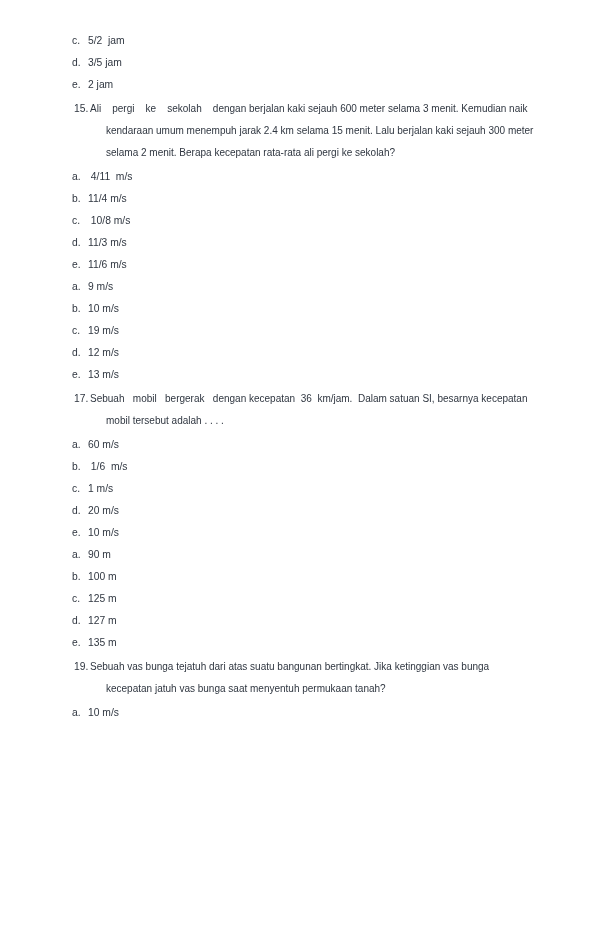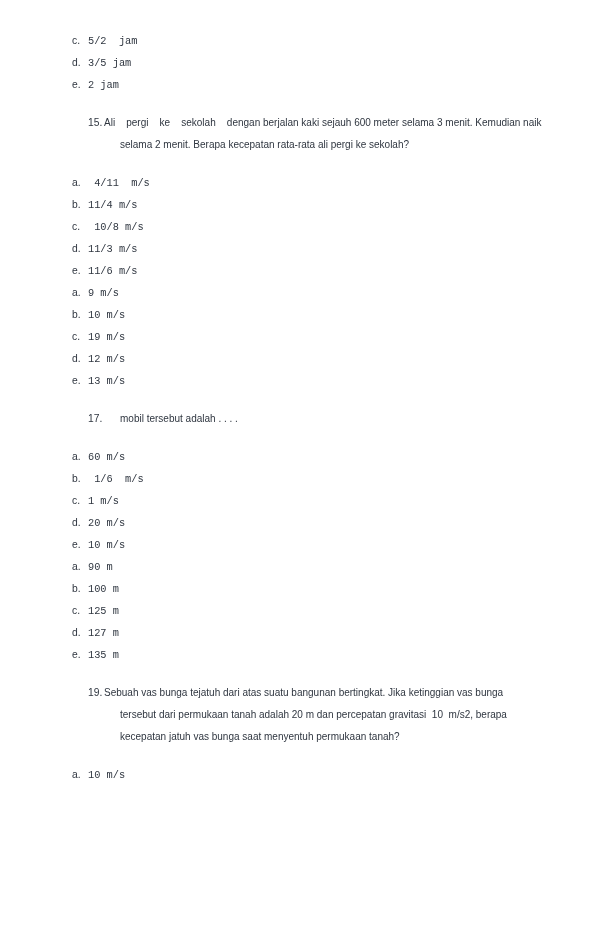--- a/index.html
+++ b/index.html
@@ -31,27 +31,26 @@
     line-height: 22px;
     height: 22px;
   }
   .option .opt-letter {
     width: 16px;
     flex: 0 0 16px;
     text-align: left;
   }
   .option .opt-text {
     white-space: pre;
-    font-family: Liberation Mono, monospace;
   }
 
   
   .question {
     position: relative;
-    margin: 16px;
+    margin: 2px;
     padding-left: 16px;
   }
   .question .q-number {
     position: absolute;
     left: 0;
     top: 0;
     font-size: 10.3px;
     line-height: 22px;
   }
   .q-line {
@@ -78,20 +77,21 @@
         <span class="opt-letter">d.</span>
         <span class="opt-text">3/5 jam</span>
       </div>
       <div class="option">
         <span class="opt-letter">e.</span>
         <span class="opt-text">2 jam</span>
       </div>
       <div class="question">
         <span class="q-number">15.</span>
         <div class="q-line">Ali    pergi    ke    sekolah    dengan berjalan kaki sejauh 600 meter selama 3 menit. Kemudian naik</div>
+        <div class="q-line indent">kendaraan umum menempuh jarak 2.4 km selama 15 menit. Lalu berjalan kaki sejauh 300 meter</div>
         <div class="q-line indent">selama 2 menit. Berapa kecepatan rata-rata ali pergi ke sekolah?</div>
       </div>
       <div class="option">
         <span class="opt-letter">a.</span>
         <span class="opt-text"> 4/11  m/s</span>
       </div>
       <div class="option">
         <span class="opt-letter">b.</span>
         <span class="opt-text">11/4 m/s</span>
       </div>
@@ -122,20 +122,21 @@
       <div class="option">
         <span class="opt-letter">d.</span>
         <span class="opt-text">12 m/s</span>
       </div>
       <div class="option">
         <span class="opt-letter">e.</span>
         <span class="opt-text">13 m/s</span>
       </div>
       <div class="question">
         <span class="q-number">17.</span>
+        <div class="q-line">Sebuah   mobil   bergerak   dengan kecepatan  36  km/jam.  Dalam satuan SI, besarnya kecepatan</div>
         <div class="q-line indent">mobil tersebut adalah . . . .</div>
       </div>
       <div class="option">
         <span class="opt-letter">a.</span>
         <span class="opt-text">60 m/s</span>
       </div>
       <div class="option">
         <span class="opt-letter">b.</span>
         <span class="opt-text"> 1/6  m/s</span>
       </div>
@@ -167,21 +168,20 @@
         <span class="opt-letter">d.</span>
         <span class="opt-text">127 m</span>
       </div>
       <div class="option">
         <span class="opt-letter">e.</span>
         <span class="opt-text">135 m</span>
       </div>
       <div class="question">
         <span class="q-number">19.</span>
         <div class="q-line">Sebuah vas bunga tejatuh dari atas suatu bangunan bertingkat. Jika ketinggian vas bunga</div>
-        <div class="q-line indent">tersebut dari permukaan tanah adalah 20 m dan percepatan gravitasi  10  m/s2, berapa</div>
         <div class="q-line indent">kecepatan jatuh vas bunga saat menyentuh permukaan tanah?</div>
       </div>
       <div class="option">
         <span class="opt-letter">a.</span>
         <span class="opt-text">10 m/s</span>
       </div>
     </div>
 </div>
 
 </body></html>

